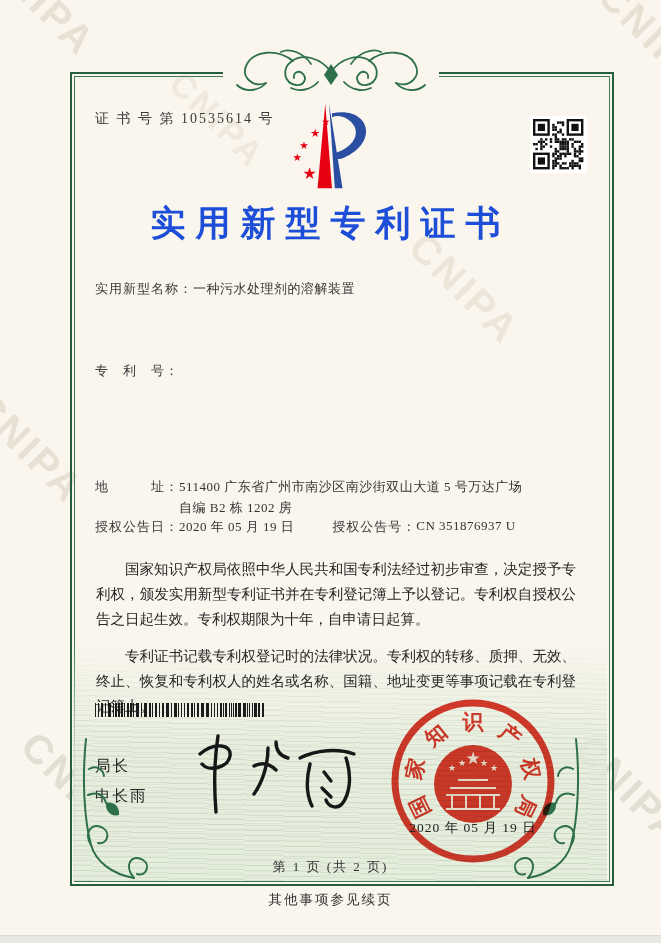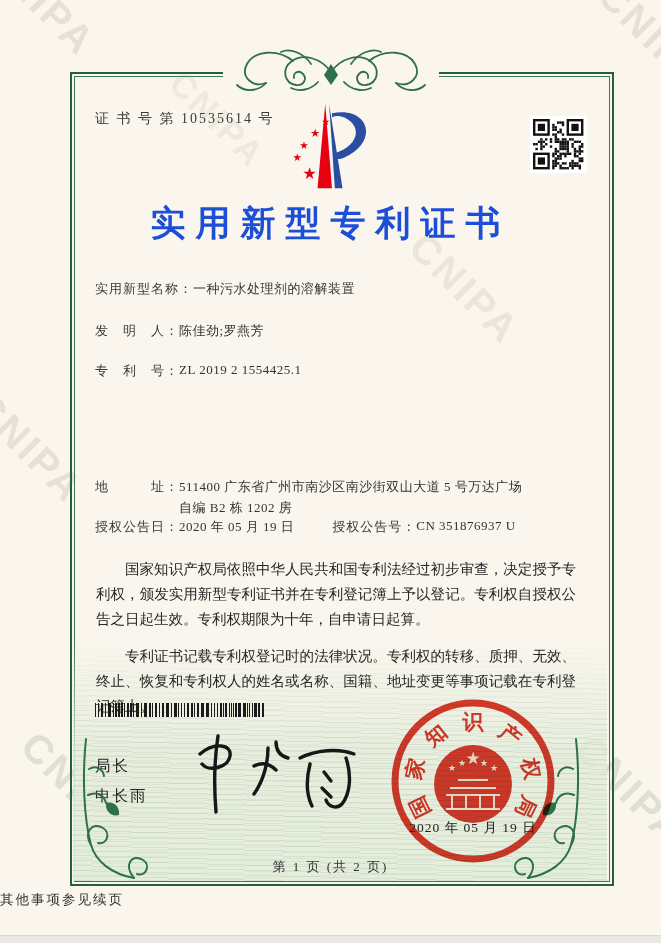--- a/index.html
+++ b/index.html
@@ -79,21 +79,21 @@
     font-family:"Liberation Sans","DejaVu Sans",sans-serif;
     font-size:15.5px;color:#222;line-height:30px;letter-spacing:2px;
   }
   .signature{position:absolute;left:188px;top:722px;z-index:2;}
   .seal{position:absolute;left:388px;top:696px;z-index:4;opacity:.92;mix-blend-mode:multiply;}
   .seal-date{
     position:absolute;left:390px;top:819px;width:166px;text-align:center;z-index:5;
     font-size:13.5px;color:#222;letter-spacing:1px;
   }
   .pagination{position:absolute;left:0;right:0;top:858px;text-align:center;font-size:13px;color:#333;letter-spacing:2px;z-index:2;}
-  .footer-note{position:absolute;left:0;right:0;top:891px;font-size:13.5px;color:#333;letter-spacing:2px;z-index:2;}
+  .footer-note{position:absolute;left:0;right:0;top:891px;text-align:center;font-size:13.5px;color:#333;letter-spacing:2px;z-index:2;}
   .page-edge{position:absolute;left:0;right:0;bottom:0;height:7px;background:#eae8e4;border-top:1px solid #dcdad6;z-index:6;}
 </style>
 </head>
 <body>
 
 <div class="page">
 
   <span class="wm" style="left:-28px;top:-22px">CNIPA</span>
   <span class="wm" style="left:158px;top:100px;font-size:34px;color:rgba(186,170,140,0.18)">CNIPA</span>
   <span class="wm" style="left:585px;top:14px">CNIPA</span>
@@ -303,27 +303,22 @@
         </g>
       </svg>
   </div>
 
   <div class="doc-title">实用新型专利证书</div>
 
   <div class="field" style="top:280px">
     <span class="lab">实用新型名称：</span>
     <span class="val">一种污水处理剂的溶解装置</span>
   </div>
-  <div class="field" style="top:322px">
-    <span class="lab">发　明　人：</span>
-    <span class="val">陈佳劲;罗燕芳</span>
-  </div>
   <div class="field" style="top:362px">
     <span class="lab">专　利　号：</span>
-    <span class="val">ZL 2019 2 1554425.1</span>
   </div>
   <div class="field addr-wrap" style="top:476px;line-height:21px">
     <span class="lab">地　　　址：</span>
     <span class="val val-lines">
       <span>511400 广东省广州市南沙区南沙街双山大道 5 号万达广场</span>
       <span class="addr-line2">自编 B2 栋 1202 房</span>
     </span>
   </div>
   <div class="field grant-row" style="top:518px">
     <span class="grp">

